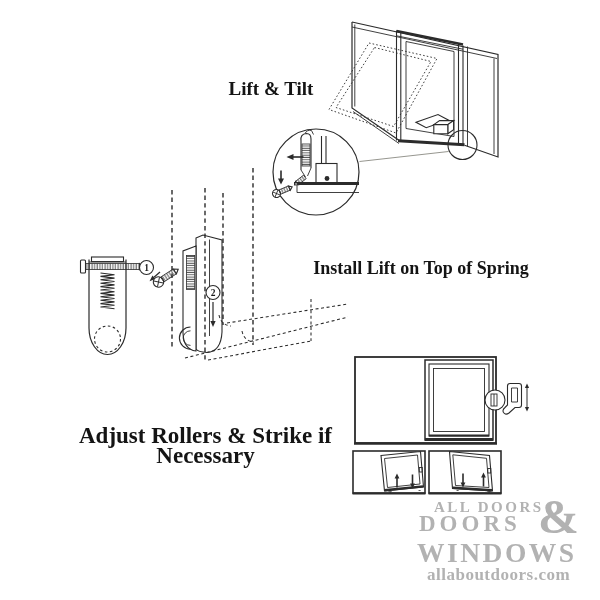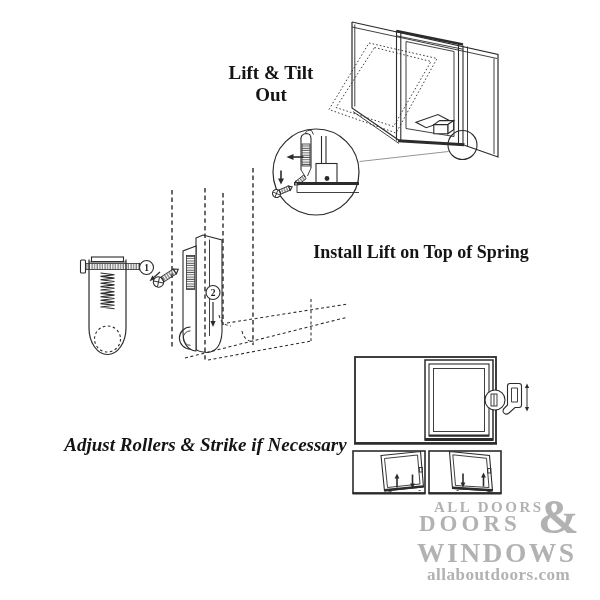--- a/index.html
+++ b/index.html
@@ -1,20 +1,20 @@
 <!DOCTYPE html>
 <html><head>
 <meta charset="utf-8">
 <style>
   html,body{margin:0;padding:0;background:#fff;}
   #stage{position:relative;width:600px;height:600px;background:#fff;overflow:hidden;
          font-family:"Liberation Serif","DejaVu Serif",serif;}
   svg{position:absolute;left:0;top:0;}
   .abs{position:absolute;}
-  .instr{font-weight:bold;color:#141414;text-align:center;}
+  .instr{font-weight:bold;color:#141414;text-align:center;margin-top:16px;}
   .logo-t{font-weight:bold;color:#b2b2b2;white-space:nowrap;line-height:1;}
   
   .ln{stroke:#2b2b2b;fill:none;stroke-width:1.1;}
   .ln12{stroke:#2b2b2b;fill:none;stroke-width:1.2;}
   .ln09{stroke:#2b2b2b;fill:none;stroke-width:0.9;}
   .thk{stroke:#2b2b2b;fill:none;stroke-width:2.6;}
   .thk3{stroke:#2b2b2b;fill:none;stroke-width:3;}
   .fw{fill:#fff;stroke:#2b2b2b;stroke-width:1.1;}
   .dashB{stroke:#2b2b2b;fill:none;stroke-width:1.4;stroke-dasharray:4.4 3.2;}
   .dashM{stroke:#2b2b2b;fill:none;stroke-width:1.05;stroke-dasharray:3 2.6;}
@@ -242,28 +242,27 @@
       <line x1="483.5" y1="486.5" x2="483.5" y2="476" stroke="#2b2b2b" stroke-width="1.6"></line>
       <polygon class="blk" points="483.5,472.5 481.1,477.5 485.9,477.5"></polygon>
     </g>
     <text class="mark" x="457.5" y="492.5" text-anchor="middle">-</text>
     <text class="mark" x="489" y="494" text-anchor="middle">+</text>
   </g>
 </svg>
 
 <div class="abs instr" style="left:218px;top:62px;width:106px;font-size:19px;line-height:22px;">
   <div>Lift &amp; Tilt</div>
-  <div>Out</div>
 </div>
 
 <div class="abs instr" style="left:283px;top:243px;width:276px;font-size:18px;line-height:19px;">
   <div>Install Lift on Top of Spring</div>
 </div>
 
-<div class="abs instr" style="left:58px;top:435px;width:295px;font-size:19px;line-height:20px;font-style:italic;">Adjust Rollers &amp; Strike if Necessary</div>
+<div class="abs instr" style="left:58px;top:410px;width:295px;font-size:23px;line-height:20px;">Adjust Rollers &amp; Strike if Necessary</div>
 
 <div>
   <div class="abs logo-t" style="left:434px;top:500px;font-size:15px;letter-spacing:2.5px;">ALL DOORS</div>
   <div class="abs logo-t" style="left:538px;top:492px;font-size:49px;">&amp;</div>
   <div class="abs logo-t" style="left:419px;top:512px;font-size:23px;letter-spacing:4px;">DOORS</div>
   <div class="abs logo-t" style="left:417px;top:539px;font-size:27.5px;letter-spacing:2.5px;">WINDOWS</div>
   <div class="abs logo-t" style="left:427px;top:566px;font-size:17px;letter-spacing:0.5px;">allaboutdoors.com</div>
 </div>
 
 </div>

